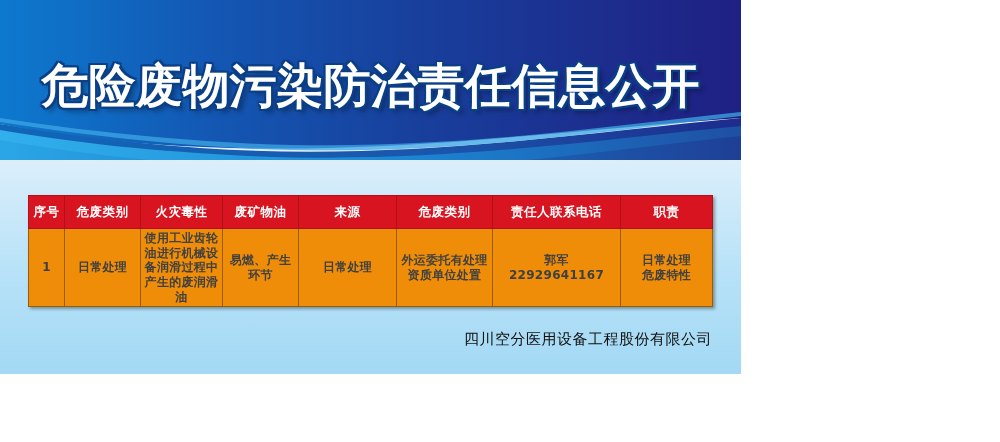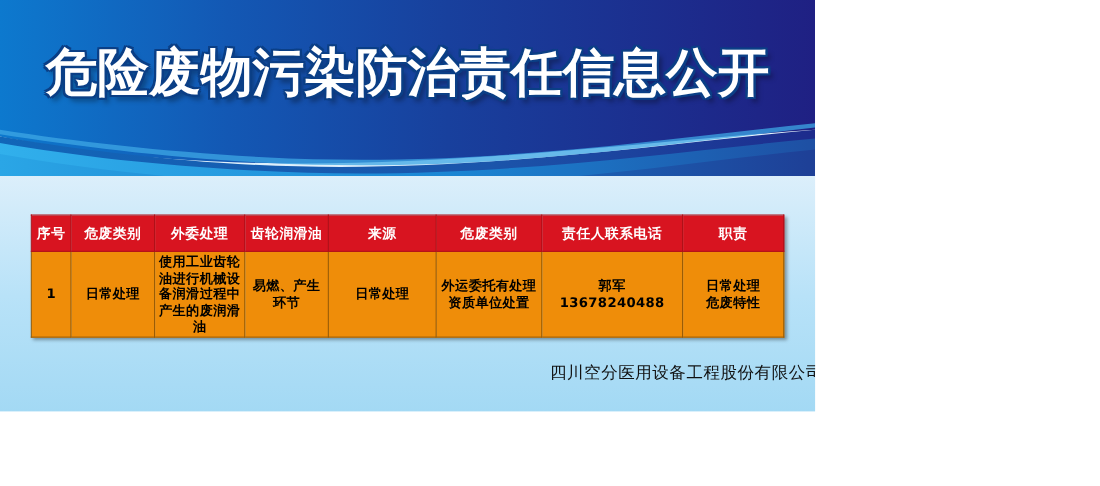--- a/index.html
+++ b/index.html
@@ -56,20 +56,21 @@
        2px 0 0 #0b3f86,
       -2px 0 0 #0b3f86,
        0 2px 0 #0b3f86,
        0 -2px 0 #0b3f86,
        2px 2px 0 #0b3f86,
       -2px 2px 0 #0b3f86,
        2px -2px 0 #0b3f86,
       -2px -2px 0 #0b3f86,
        4px 4px 5px rgba(0,0,0,0.35);
     white-space: nowrap;
+    margin-top: 19px;
   }
 
   
   #info-table {
     position: absolute;
     left: 28px;
     top: 195px;
     width: 684px;
     border-collapse: collapse;
     table-layout: fixed;
@@ -87,21 +88,21 @@
     color: #ffffff;
     font-size: 12.5px;
     font-weight: bold;
     height: 28px;
     border-color: #b01018;
     line-height: 1.1;
     letter-spacing: 0.5px;
   }
   #info-table tbody td {
     background: #ef8d09;
-    color: #000000;
+    color: #404040;
     font-size: 12px;
     font-weight: bold;
     height: 72px;
     line-height: 1.22;
     letter-spacing: 0.3px;
   }
   td.c-idx { font-size: 13px; font-weight: normal; }
   td.c-narrow { padding-left: 5px; padding-right: 5px; }
   td.c-phone { font-size: 12.5px; font-weight: normal; }
   .cell-line { display:block; }
@@ -110,21 +111,20 @@
   #company {
     position: absolute;
     left: 0;
     top: 330px;
     width: 712px;
     text-align: right;
     font-size: 15px;
     color: #101010;
     font-family: "DejaVu Sans", "Liberation Sans", sans-serif;
     letter-spacing: 0.5px;
-    padding-left: 36px;
   }
 </style>
 </head>
 <body>
 
 <div id="poster">
 
   <div id="banner">
     <svg width="741" height="160" viewBox="0 0 741 160" xmlns="http://www.w3.org/2000/svg">
       <defs>
@@ -175,39 +175,39 @@
       <col style="width:76px">
       <col style="width:98px">
       <col style="width:96px">
       <col style="width:128px">
       <col style="width:92px">
     </colgroup>
     <thead>
       <tr>
         <th>序号</th>
         <th>危废类别</th>
-        <th>外委处理</th>
-        <th>齿轮润滑油</th>
+        <th>火灾毒性</th>
+        <th>废矿物油</th>
         <th>来源</th>
         <th>危废类别</th>
         <th>责任人联系电话</th>
         <th>职责</th>
       </tr>
     </thead>
     <tbody>
       <tr>
         <td class="c-idx">1</td>
         <td class="c-narrow">日常处理</td>
         <td class="c-narrow">使用工业齿轮油进行机械设备润滑过程中产生的废润滑油</td>
         <td class="c-narrow">易燃、产生环节</td>
         <td class="c-narrow">日常处理</td>
         <td class="c-narrow">外运委托有处理资质单位处置</td>
         <td class="c-phone">
           <span class="cell-line">郭军</span>
-          <span class="cell-line">13678240488</span>
+          <span class="cell-line">22929641167</span>
         </td>
         <td class="c-narrow">
           <span class="cell-line">日常处理</span>
           <span class="cell-line">危废特性</span>
         </td>
       </tr>
     </tbody>
   </table>
 
   <div id="company">四川空分医用设备工程股份有限公司</div>

